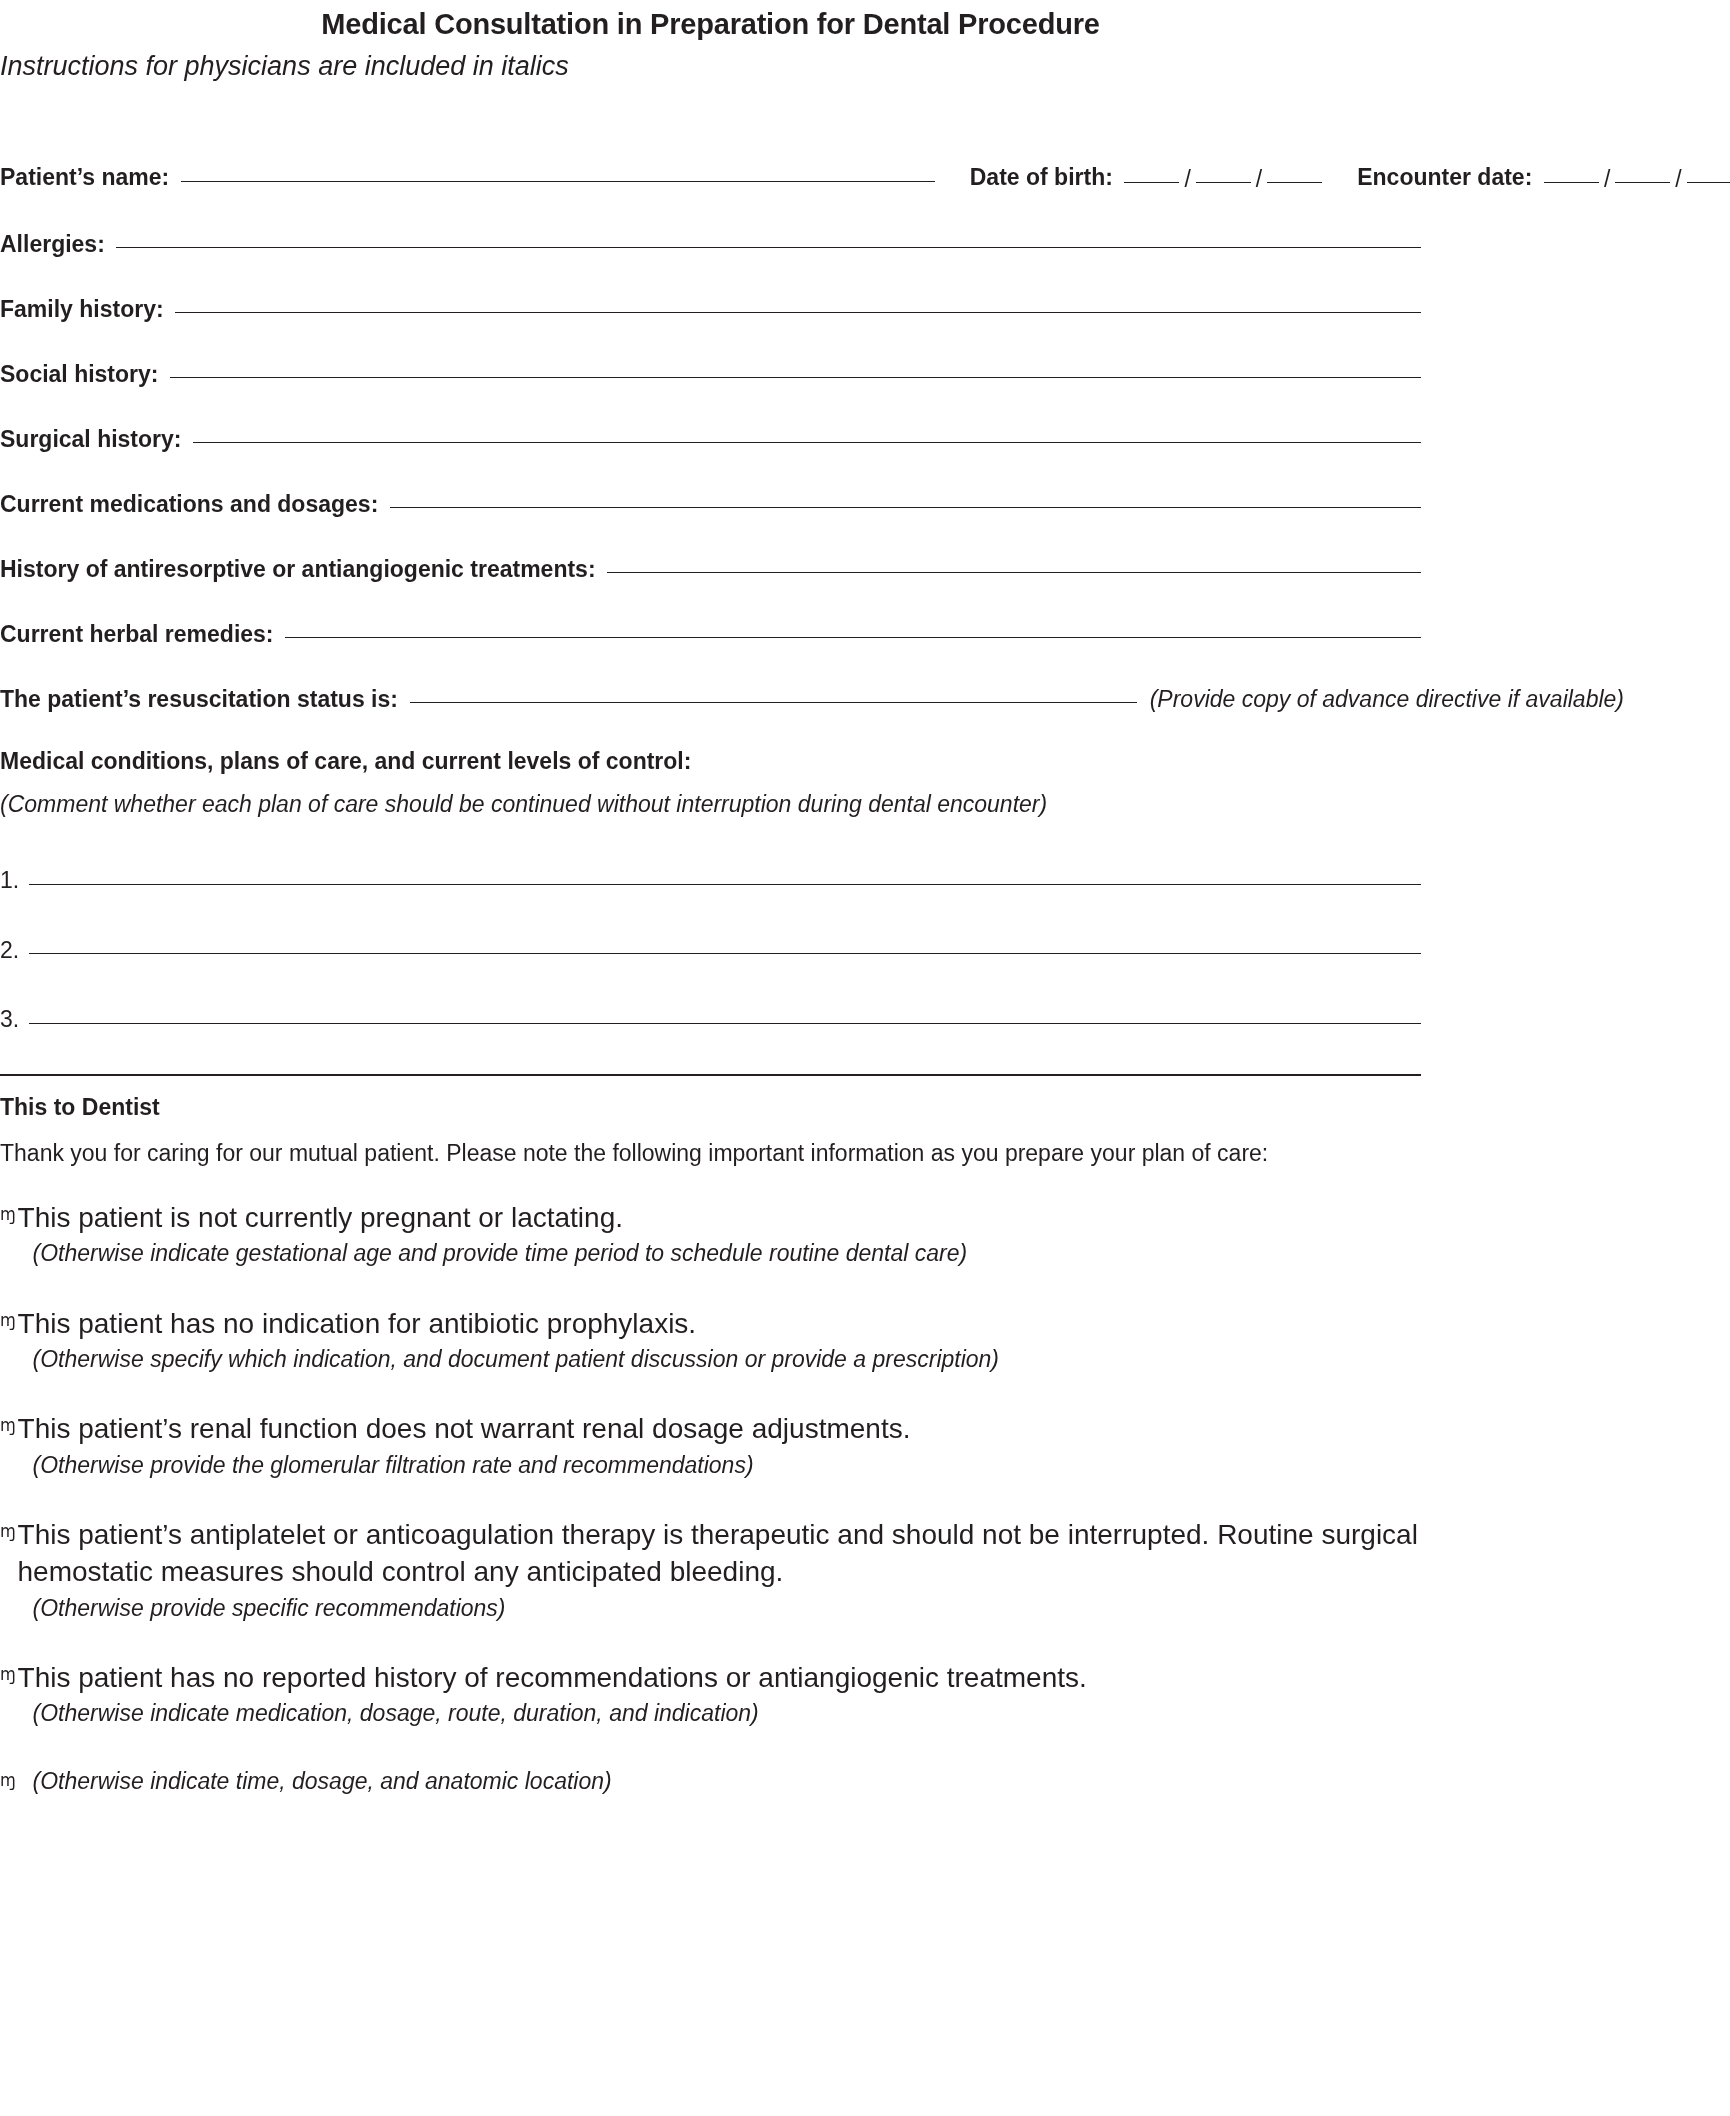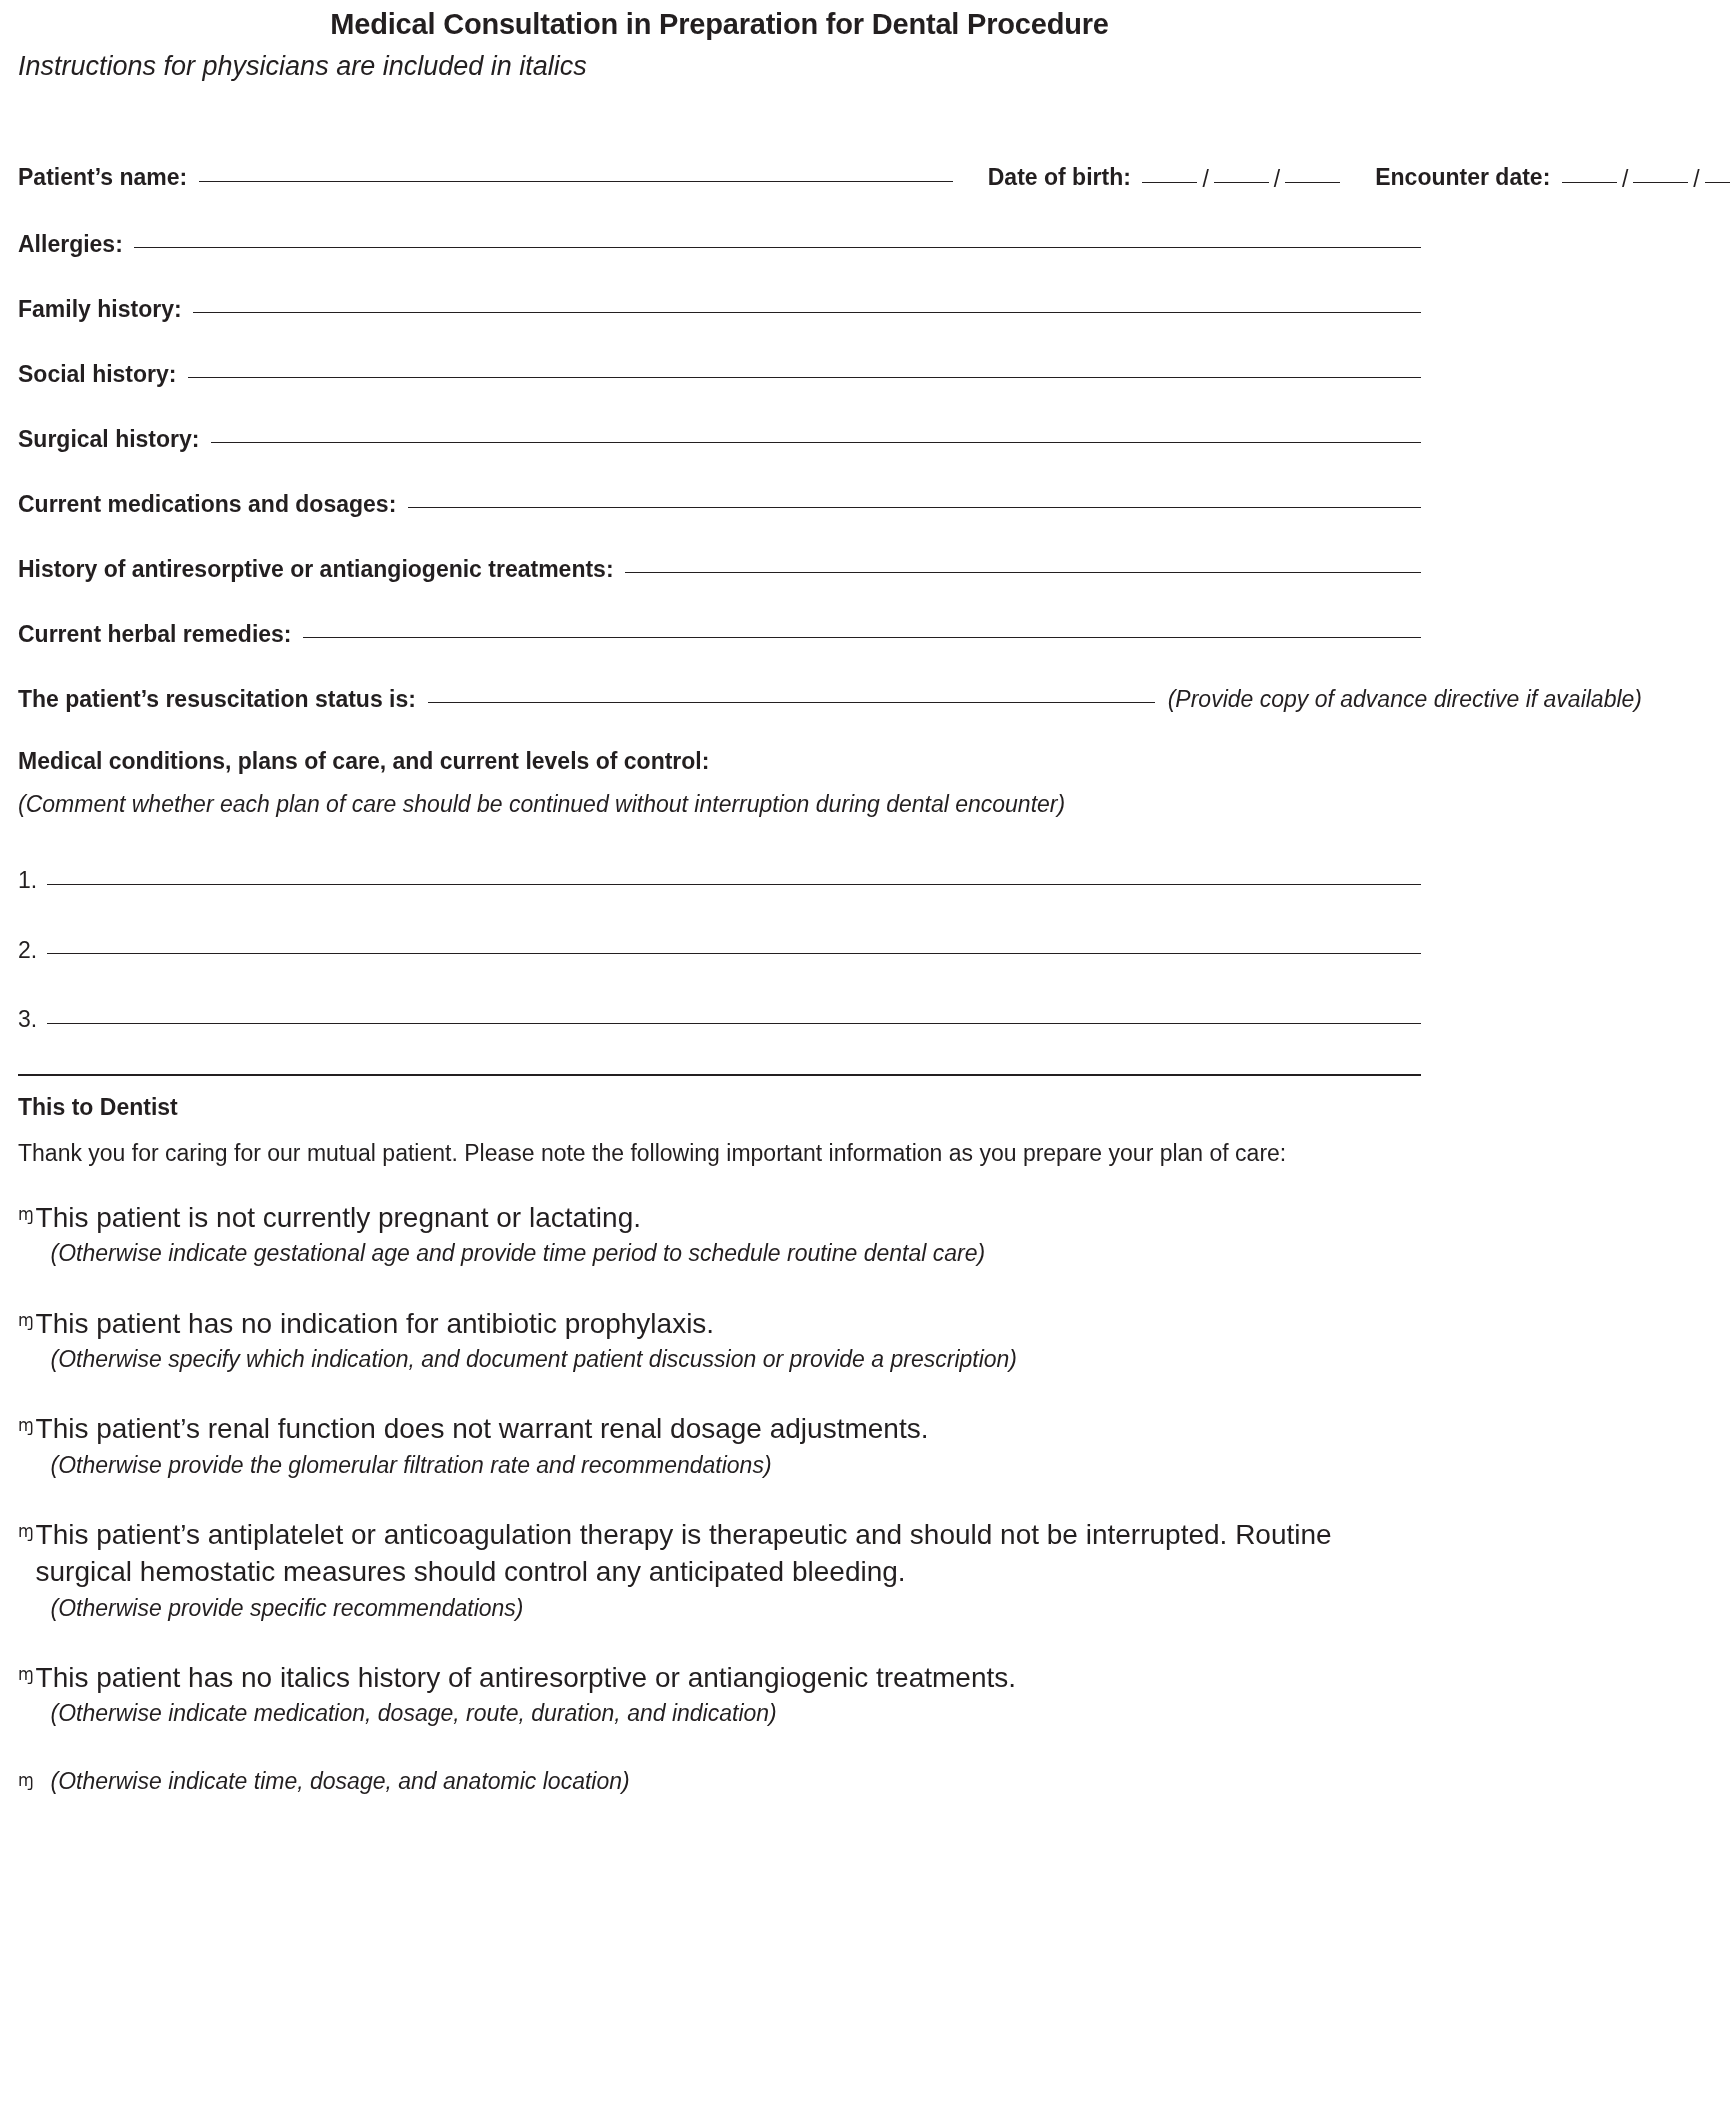--- a/index.html
+++ b/index.html
@@ -9,21 +9,21 @@
   }
   body {
     width: 1731px;
     font-family: "Liberation Sans", sans-serif;
     color: #231f20;
     -webkit-font-smoothing: antialiased;
   }
   .page {
     width: 1436px;
     box-sizing: border-box;
-    padding: 0 15px 33px 18px;
+    padding: 0 15px 33px 0;
   }
   .title {
     text-align: center;
     font-size: 29px;
     font-weight: bold;
     letter-spacing: -0.2px;
     margin: 6.6px 0 0 0;
     line-height: 1.2;
   }
   .subtitle {
@@ -304,21 +304,21 @@
         <span class="checkbox">ɱ</span>
         <span class="bullet-body">
           <span class="b-main">This patient’s antiplatelet or anticoagulation therapy is therapeutic and should not be interrupted. Routine surgical hemostatic measures should control any anticipated bleeding.</span>
           <div class="b-note">(Otherwise provide specific recommendations)</div>
         </span>
       </div>
 
       <div class="bullet">
         <span class="checkbox">ɱ</span>
         <span class="bullet-body">
-          <span class="b-main">This patient has no italics history of antiresorptive or antiangiogenic treatments.</span>
+          <span class="b-main">This patient has no reported history of recommendations or antiangiogenic treatments.</span>
           <div class="b-note">(Otherwise indicate medication, dosage, route, duration, and indication)</div>
         </span>
       </div>
 
       <div class="bullet">
         <span class="checkbox">ɱ</span>
         <span class="bullet-body">
           <div class="b-note">(Otherwise indicate time, dosage, and anatomic location)</div>
         </span>
       </div>

